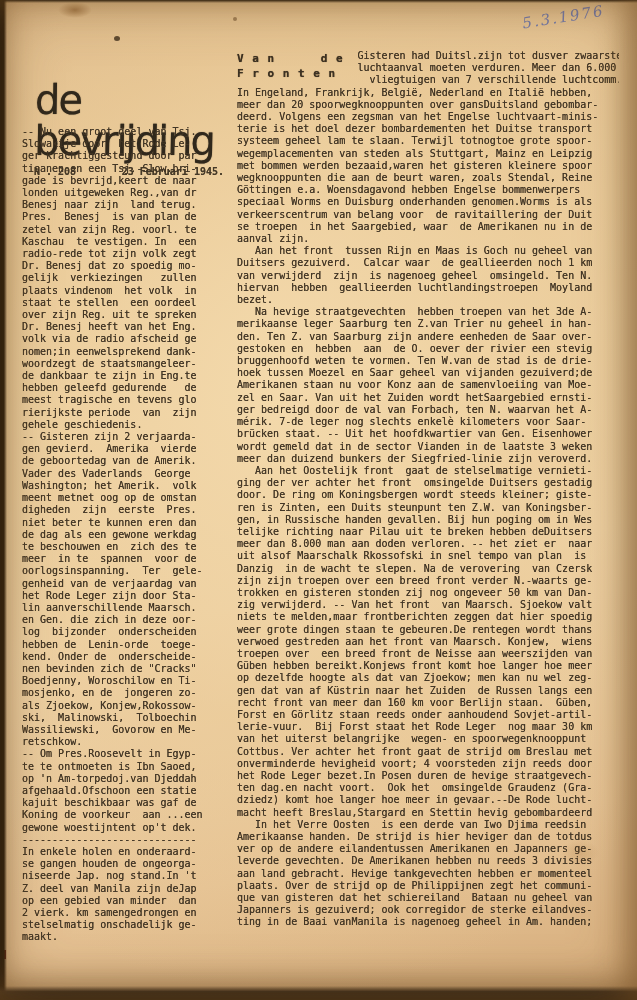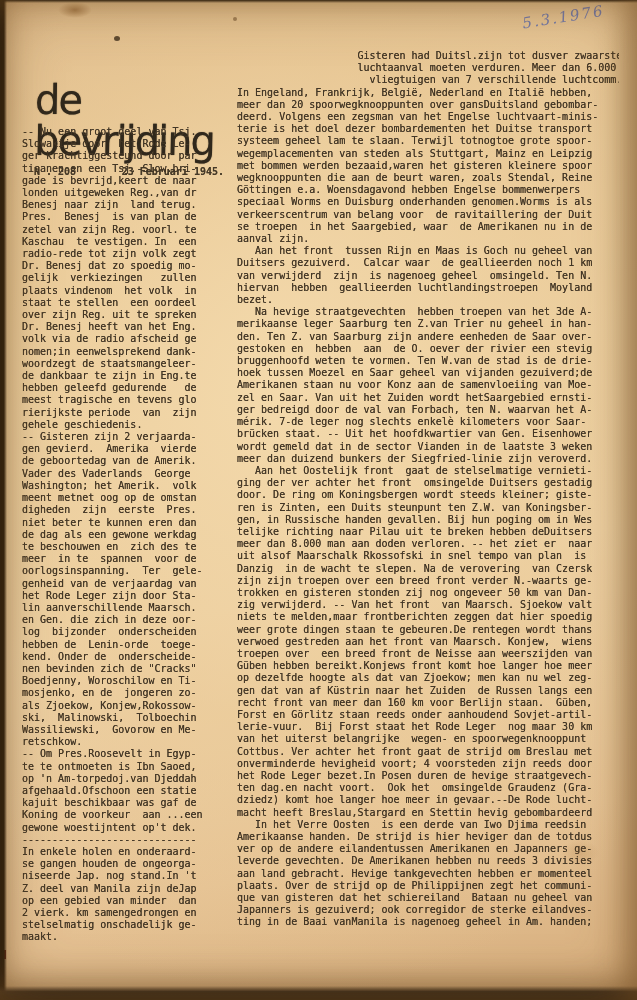--- a/index.html
+++ b/index.html
@@ -60,20 +60,22 @@
   <span class="hand-date">5.3.1976</span>
 
   <div class="masthead">
     <div class="title">de bevrijding</div>
     <div class="issue-line">
       <span>N . 208</span>
       <span>23 Februari 1945.</span>
     </div>
   </div>
 
+  <div class="fronts-heading">V a n      d e
+F r o n t e n</div>
 
   <div class="col-left typetext">-- Nu een groot deel van Tsj.
 Slowakije door  het Rode Le-
 ger krachtiggesteund door par
 tisanen en een Tsj.-Slow.bri-
 gade is bevrijd,keert de naar
 londen uitgeweken Reg.,van dr
 Benesj naar zijn  land terug.
 Pres.  Benesj  is van plan de
 zetel van zijn Reg. voorl. te

